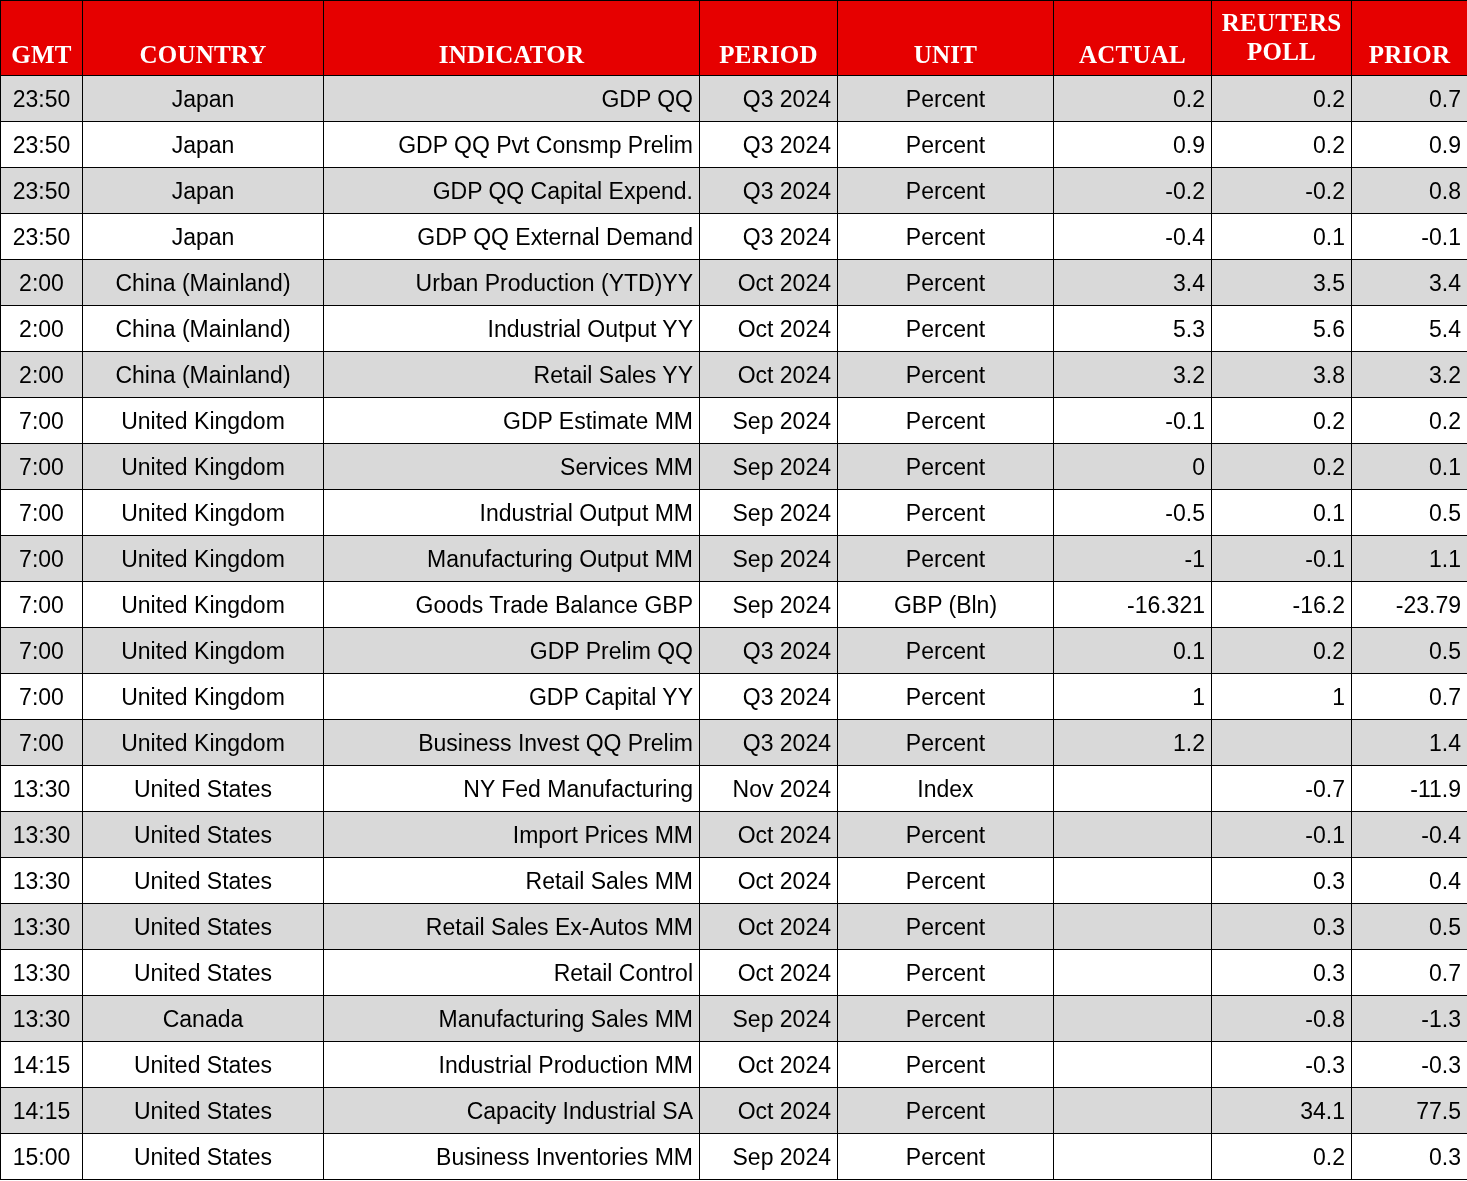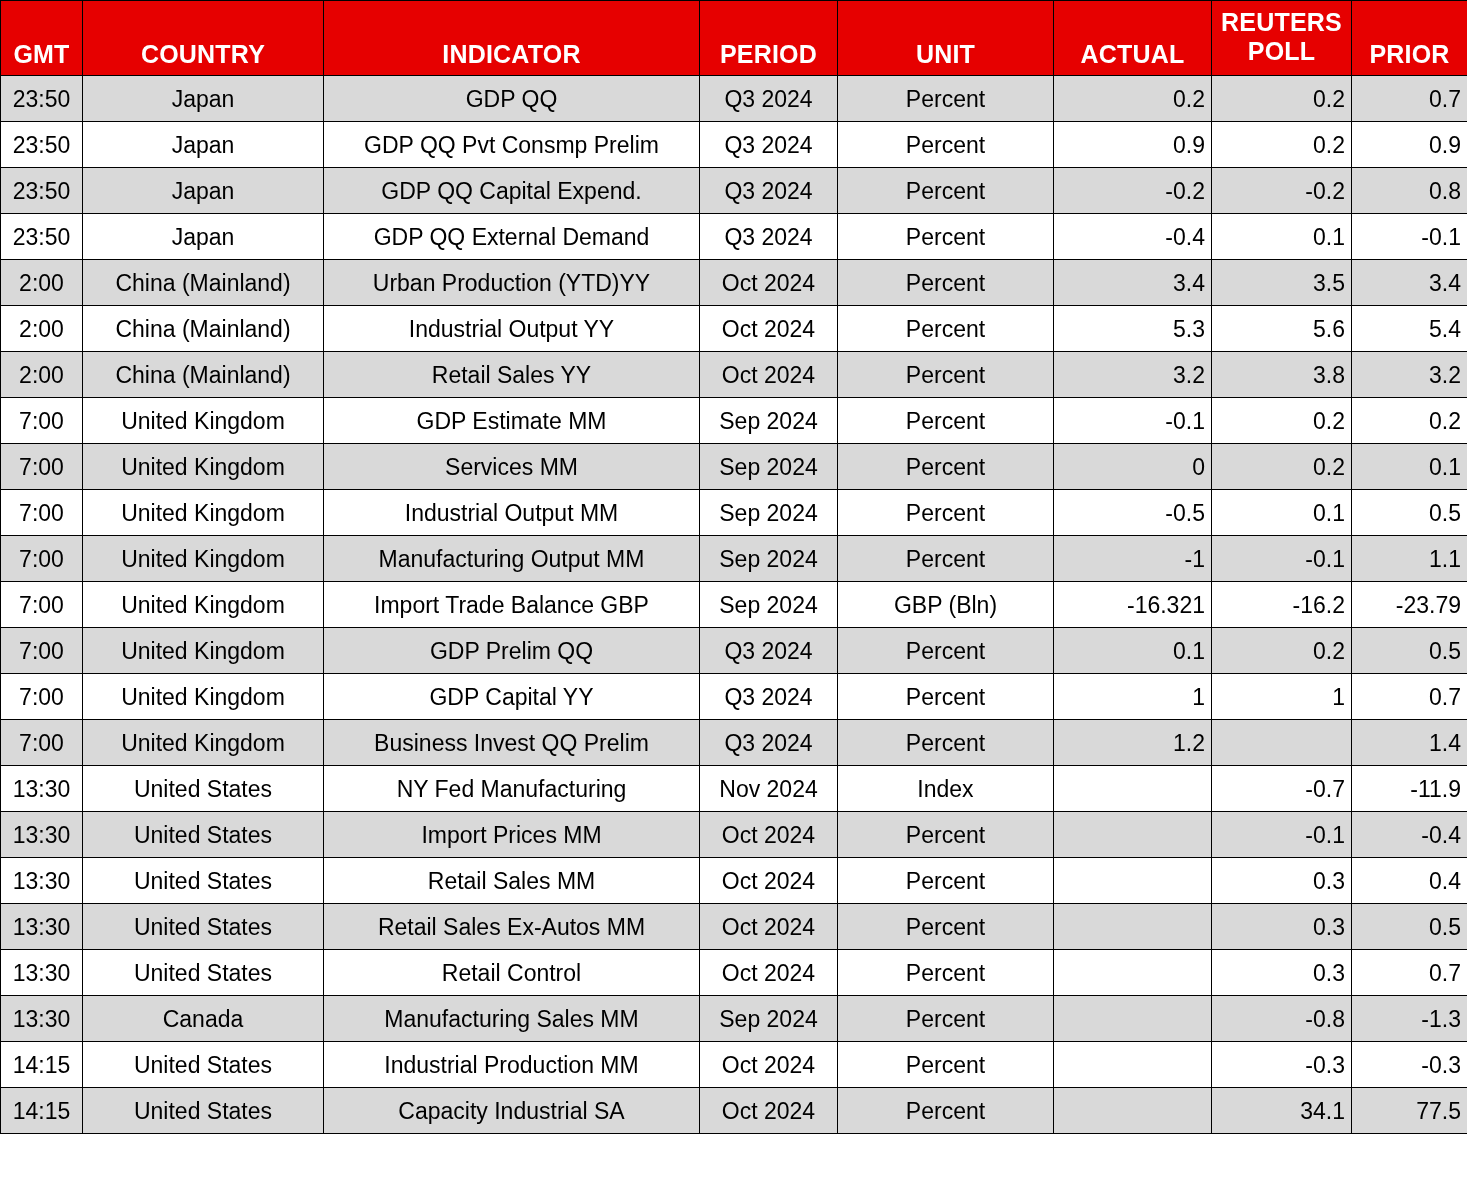--- a/index.html
+++ b/index.html
@@ -39,20 +39,21 @@
     font-size: 25px;
     line-height: 29px;
     text-align: center;
     vertical-align: bottom;
     height: 75px;
     padding: 0 4px 6px 4px;
     border: 1px solid #000000;
     box-sizing: border-box;
     letter-spacing: 0.2px;
     white-space: normal;
+    font-family: Liberation Serif, serif;
   }
   #calendar-table thead th.th-poll {
     vertical-align: middle;
     padding-bottom: 2px;
   }
 
   
   #calendar-table tbody td {
     height: 46px;
     font-size: 23px;
@@ -62,21 +63,21 @@
     box-sizing: border-box;
     padding: 0 6px;
     white-space: nowrap;
     overflow: hidden;
     vertical-align: middle;
   }
 
   #calendar-table tbody tr.row-odd td  { background: #D9D9D9; }
   #calendar-table tbody tr.row-even td { background: #FFFFFF; }
 
-  td.a-left   { text-align: center;   padding-left: 7px; }
+  td.a-left   { text-align: right;   padding-left: 7px; }
   td.a-center { text-align: center; }
   td.a-right  { text-align: right;  padding-right: 8px; }
 </style>
 </head>
 <body>
 
 <table id="calendar-table">
   <colgroup>
     <col class="c-gmt">
     <col class="c-country">
@@ -206,21 +207,21 @@
         <td class="a-left">Manufacturing Output MM</td>
         <td class="a-left">Sep 2024</td>
         <td class="a-center">Percent</td>
         <td class="a-right">-1</td>
         <td class="a-right">-0.1</td>
         <td class="a-right">1.1</td>
       </tr>
       <tr class="row-even">
         <td class="a-center">7:00</td>
         <td class="a-center">United Kingdom</td>
-        <td class="a-left">Import Trade Balance GBP</td>
+        <td class="a-left">Goods Trade Balance GBP</td>
         <td class="a-left">Sep 2024</td>
         <td class="a-center">GBP (Bln)</td>
         <td class="a-right">-16.321</td>
         <td class="a-right">-16.2</td>
         <td class="a-right">-23.79</td>
       </tr>
       <tr class="row-odd">
         <td class="a-center">7:00</td>
         <td class="a-center">United Kingdom</td>
         <td class="a-left">GDP Prelim QQ</td>
@@ -323,14 +324,24 @@
       <tr class="row-odd">
         <td class="a-center">14:15</td>
         <td class="a-center">United States</td>
         <td class="a-left">Capacity Industrial SA</td>
         <td class="a-left">Oct 2024</td>
         <td class="a-center">Percent</td>
         <td class="a-right"></td>
         <td class="a-right">34.1</td>
         <td class="a-right">77.5</td>
       </tr>
+      <tr class="row-even">
+        <td class="a-center">15:00</td>
+        <td class="a-center">United States</td>
+        <td class="a-left">Business Inventories MM</td>
+        <td class="a-left">Sep 2024</td>
+        <td class="a-center">Percent</td>
+        <td class="a-right"></td>
+        <td class="a-right">0.2</td>
+        <td class="a-right">0.3</td>
+      </tr>
     </tbody>
 </table>
 
 </body></html>

